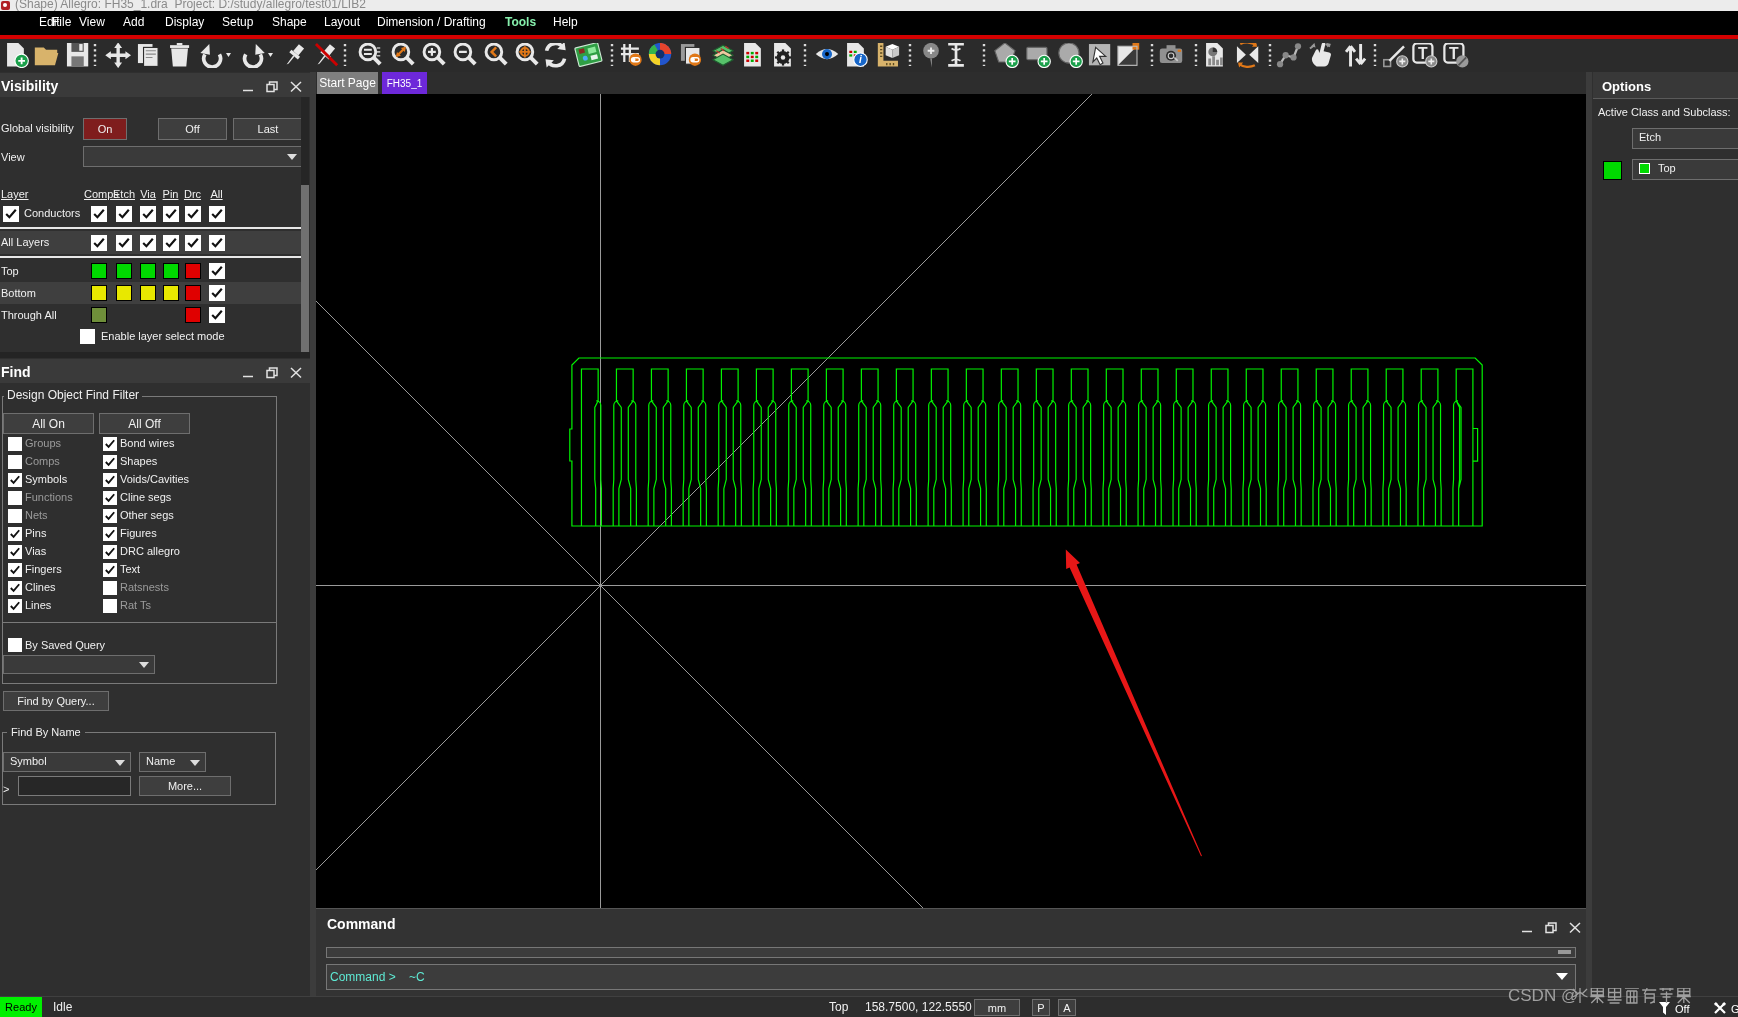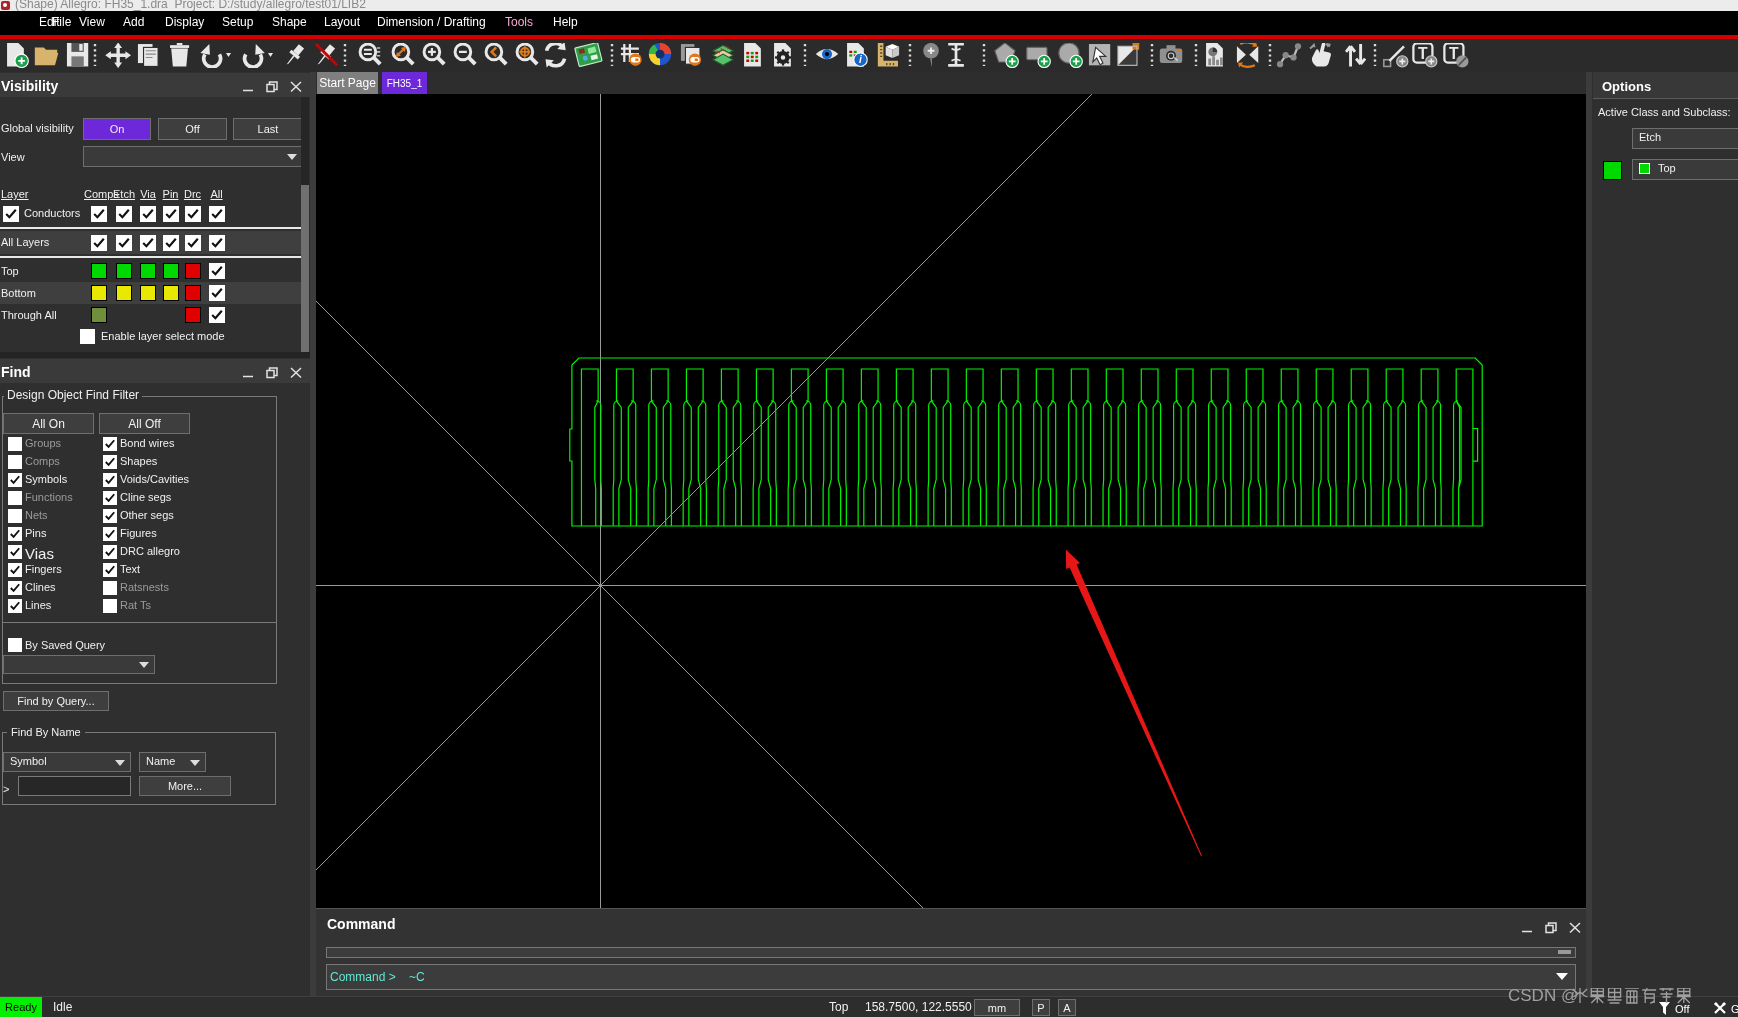--- a/index.html
+++ b/index.html
@@ -11,21 +11,21 @@
 <div class="abs" style="left:0;top:11px;width:1738px;height:24px;background:#000"></div>
 <div style="position:absolute;left:4px;top:15px;font-size:12px;color:#fff;font-weight:normal;white-space:nowrap;margin-left:48px;">File</div>
 <div style="position:absolute;left:39px;top:15px;font-size:12px;color:#fff;font-weight:normal;white-space:nowrap;">Edit</div>
 <div style="position:absolute;left:79px;top:15px;font-size:12px;color:#fff;font-weight:normal;white-space:nowrap;">View</div>
 <div style="position:absolute;left:123px;top:15px;font-size:12px;color:#fff;font-weight:normal;white-space:nowrap;">Add</div>
 <div style="position:absolute;left:165px;top:15px;font-size:12px;color:#fff;font-weight:normal;white-space:nowrap;">Display</div>
 <div style="position:absolute;left:222px;top:15px;font-size:12px;color:#fff;font-weight:normal;white-space:nowrap;">Setup</div>
 <div style="position:absolute;left:272px;top:15px;font-size:12px;color:#fff;font-weight:normal;white-space:nowrap;">Shape</div>
 <div style="position:absolute;left:324px;top:15px;font-size:12px;color:#fff;font-weight:normal;white-space:nowrap;">Layout</div>
 <div style="position:absolute;left:377px;top:15px;font-size:12px;color:#fff;font-weight:normal;white-space:nowrap;">Dimension / Drafting</div>
-<div style="position:absolute;left:505px;top:15px;font-size:12px;color:#f9a8d4;font-weight:normal;white-space:nowrap;">Tools</div>
+<div style="position:absolute;left:505px;top:15px;font-size:12px;color:#86efac;font-weight:bold;white-space:nowrap;">Tools</div>
 <div style="position:absolute;left:553px;top:15px;font-size:12px;color:#fff;font-weight:normal;white-space:nowrap;">Help</div>
 <div class="abs" style="left:0;top:35px;width:1738px;height:4px;background:#d40000"></div>
 <div class="abs" style="left:0;top:39px;width:1738px;height:33px;background:#2b2b2b"></div>
 <svg class="abs" style="left:0;top:43px" width="1738" height="25">
     <g transform="translate(3.7,-1.2) scale(1.12)">
       <path d="M3 1 h10 l5 5 v16 h-15 z" fill="#e8e8e8"></path>
       <circle cx="16" cy="17" r="6" fill="#1ba04b" stroke="#fff"></circle>
       <path d="M13 17h6M16 14v6" stroke="#fff" stroke-width="1.6"></path>
     </g>
     <g transform="translate(33.7,-1.2) scale(1.12)">
@@ -323,21 +323,21 @@
 <div style="position:absolute;left:1px;top:78px;font-size:14px;color:#fff;font-weight:bold;white-space:nowrap;">Visibility</div>
 <svg style="position:absolute;left:241px;top:81px" width="64" height="12">
     <g stroke="#e2e2e2" stroke-width="1.5" fill="none">
       <line x1="2" y1="9.5" x2="12" y2="9.5"></line>
       <rect x="26" y="3.5" width="7" height="7"></rect>
       <path d="M28.5 3.5 V1 H36 V8.5 H33"></path>
       <path d="M50 1 L60 10.5 M60 1 L50 10.5"></path>
     </g>
   </svg>
 <div style="position:absolute;left:1px;top:122px;font-size:11px;color:#f0f0f0;font-weight:normal;white-space:nowrap;">Global visibility</div>
-<div style="position:absolute;left:83px;top:118px;width:68px;height:22px;background:#6d28d9;border:1px solid #6e6e6e;box-sizing:border-box;color:#f0f0f0;font-size:11px;display:flex;align-items:center;justify-content:center">On</div>
+<div style="position:absolute;left:83px;top:118px;width:44px;height:22px;background:#7f1d1d;border:1px solid #6e6e6e;box-sizing:border-box;color:#f0f0f0;font-size:11px;display:flex;align-items:center;justify-content:center">On</div>
 <div style="position:absolute;left:158px;top:118px;width:69px;height:22px;background:#3e3e3e;border:1px solid #6e6e6e;box-sizing:border-box;color:#f0f0f0;font-size:11px;display:flex;align-items:center;justify-content:center">Off</div>
 <div style="position:absolute;left:233px;top:118px;width:70px;height:22px;background:#3e3e3e;border:1px solid #6e6e6e;box-sizing:border-box;color:#f0f0f0;font-size:11px;display:flex;align-items:center;justify-content:center">Last</div>
 <div style="position:absolute;left:1px;top:151px;font-size:11px;color:#f0f0f0;font-weight:normal;white-space:nowrap;">View</div>
 <div style="position:absolute;left:83px;top:146px;width:220px;height:21px;background:#3a3a3a;border:1px solid #6e6e6e;box-sizing:border-box;color:#f0f0f0;font-size:11px">
     <span style="position:absolute;left:6px;top:2px"></span>
     <div style="position:absolute;right:5px;top:7px;width:0;height:0;border-left:5px solid transparent;border-right:5px solid transparent;border-top:6px solid #ddd"></div>
   </div>
 <div style="position:absolute;left:1px;top:188px;font-size:11px;color:#f0f0f0;font-weight:normal;white-space:nowrap;"><u>Layer</u></div>
 <div style="position:absolute;left:84px;top:188px;width:30px;text-align:center;font-size:11px;color:#f0f0f0"><u>Comps</u></div>
 <div style="position:absolute;left:109px;top:188px;width:30px;text-align:center;font-size:11px;color:#f0f0f0"><u>Etch</u></div>
@@ -483,21 +483,21 @@
     <svg viewBox="0 0 15 15" style="position:absolute;left:0;top:0;width:100%;height:100%">
       <path d="M3 7.5 L6 10.5 L12 3.5" stroke="#111" stroke-width="2" fill="none"></path>
     </svg>
   </div>
 <div style="position:absolute;left:25px;top:527px;font-size:11px;color:#f0f0f0;font-weight:normal;white-space:nowrap;">Pins</div>
 <div style="position:absolute;left:8px;top:545px;width:14px;height:14px;background:#fff">
     <svg viewBox="0 0 15 15" style="position:absolute;left:0;top:0;width:100%;height:100%">
       <path d="M3 7.5 L6 10.5 L12 3.5" stroke="#111" stroke-width="2" fill="none"></path>
     </svg>
   </div>
-<div style="position:absolute;left:25px;top:545px;font-size:15px;color:#f0f0f0;font-weight:normal;white-space:nowrap;">Vias</div>
+<div style="position:absolute;left:25px;top:545px;font-size:11px;color:#f0f0f0;font-weight:normal;white-space:nowrap;">Vias</div>
 <div style="position:absolute;left:8px;top:563px;width:14px;height:14px;background:#fff">
     <svg viewBox="0 0 15 15" style="position:absolute;left:0;top:0;width:100%;height:100%">
       <path d="M3 7.5 L6 10.5 L12 3.5" stroke="#111" stroke-width="2" fill="none"></path>
     </svg>
   </div>
 <div style="position:absolute;left:25px;top:563px;font-size:11px;color:#f0f0f0;font-weight:normal;white-space:nowrap;">Fingers</div>
 <div style="position:absolute;left:8px;top:581px;width:14px;height:14px;background:#fff">
     <svg viewBox="0 0 15 15" style="position:absolute;left:0;top:0;width:100%;height:100%">
       <path d="M3 7.5 L6 10.5 L12 3.5" stroke="#111" stroke-width="2" fill="none"></path>
     </svg>

